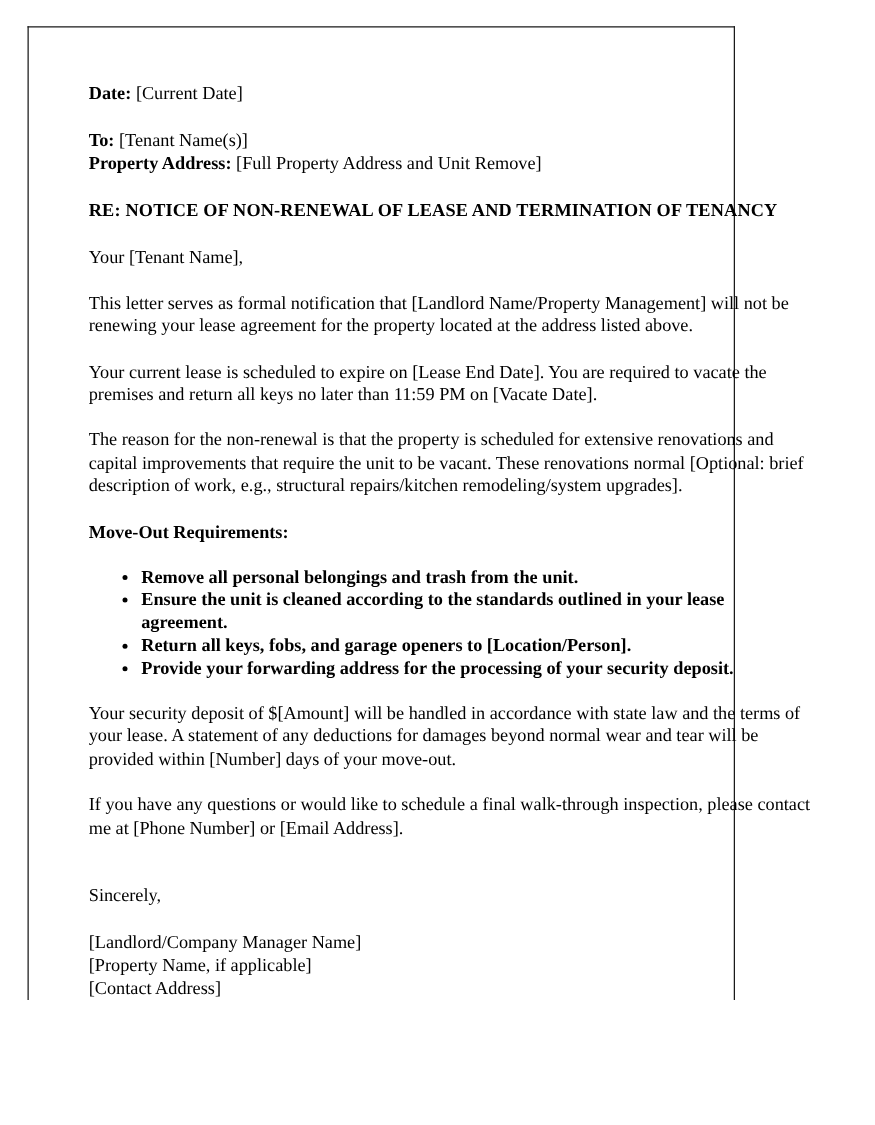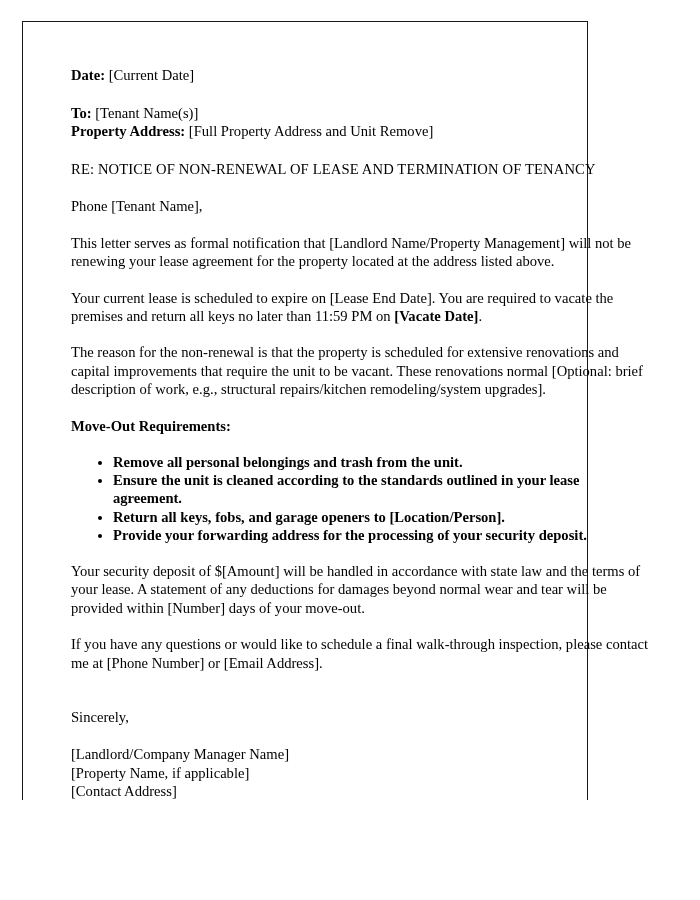--- a/index.html
+++ b/index.html
@@ -45,21 +45,21 @@
   .gap-md { height: 19px; }
 
   .field-line {
     margin: 0;
     line-height: 18.6px;
   }
   .lbl { font-weight: bold; }
 
   h1.re-heading {
     font-size: 14.6px;
-    font-weight: normal;
+    font-weight: bold;
     line-height: 18.6px;
     margin: 0;
     letter-spacing: 0.01em;
   }
 
   p.para {
     margin: 0;
     text-align: left;
     line-height: 18.4px;
   }
@@ -77,21 +77,21 @@
     font-weight: bold;
   }
   ul.reqs li {
     margin: 0;
     padding: 0;
     line-height: 18.2px;
   }
 
   .sig-line { margin: 0; line-height: 18.4px; }
 
-  b.inline-bold { font-weight: bold; text-align: right; }
+  b.inline-bold { font-weight: normal; text-align: right; }
 </style>
 </head>
 <body>
 
 <div id="page-frame">
 
   <div id="letter">
 
     <p class="field-line">
       <span class="lbl">Date:</span>
@@ -108,21 +108,21 @@
       <span class="lbl">Property Address:</span>
       <span>[Full Property Address and Unit Remove]</span>
     </p>
 
     <div class="gap-md"></div>
 
     <h1 class="re-heading">RE: NOTICE OF NON-RENEWAL OF LEASE AND TERMINATION OF TENANCY</h1>
 
     <div class="gap-md"></div>
 
-    <p class="para">Phone [Tenant Name],</p>
+    <p class="para">Your [Tenant Name],</p>
 
     <div class="gap-sm"></div>
 
     <p class="para">This letter serves as formal notification that [Landlord Name/Property Management] will not be renewing your lease agreement for the property located at the address listed above.</p>
 
     <div class="gap-sm"></div>
 
     <p class="para">
       <span>Your current lease is scheduled to expire on [Lease End Date]. You are required to vacate the premises and return all keys no later than 11:59 PM on </span><b class="inline-bold">[Vacate Date]</b><span>.</span>
     </p>

